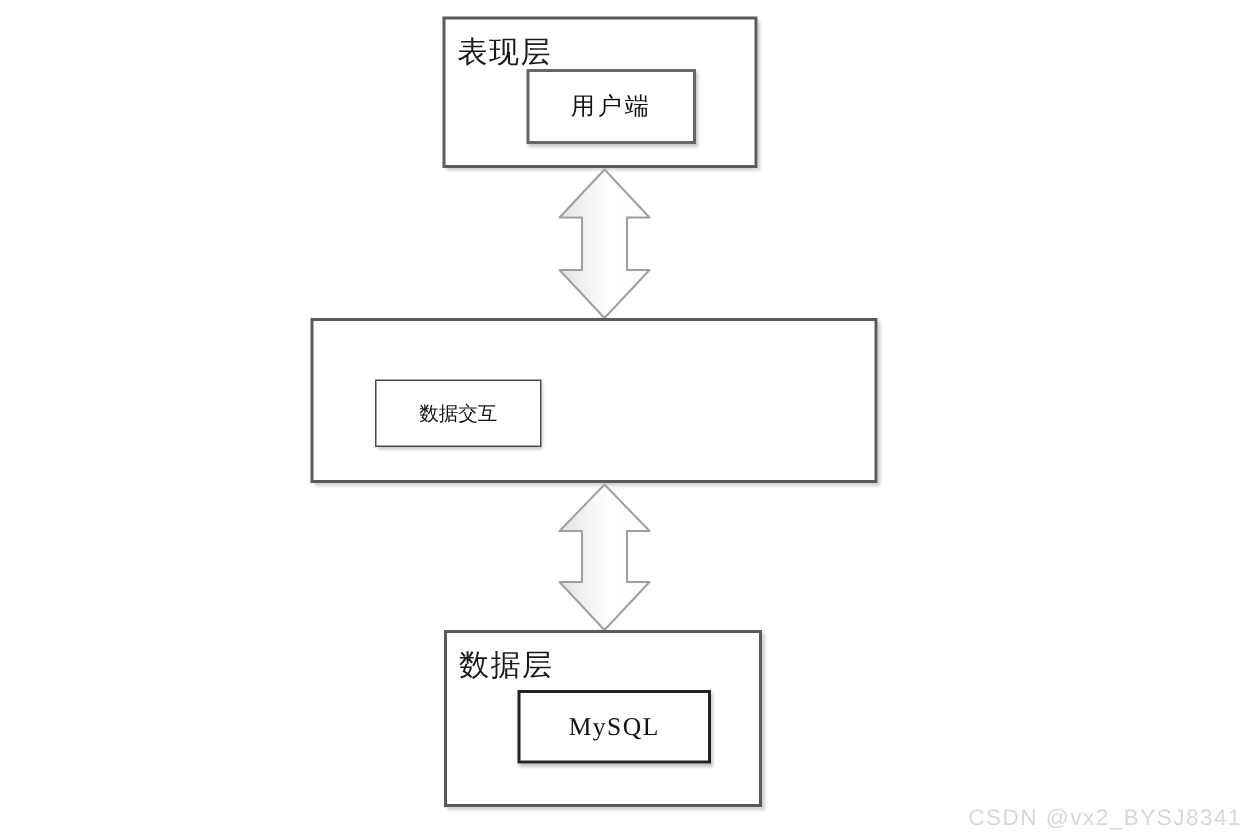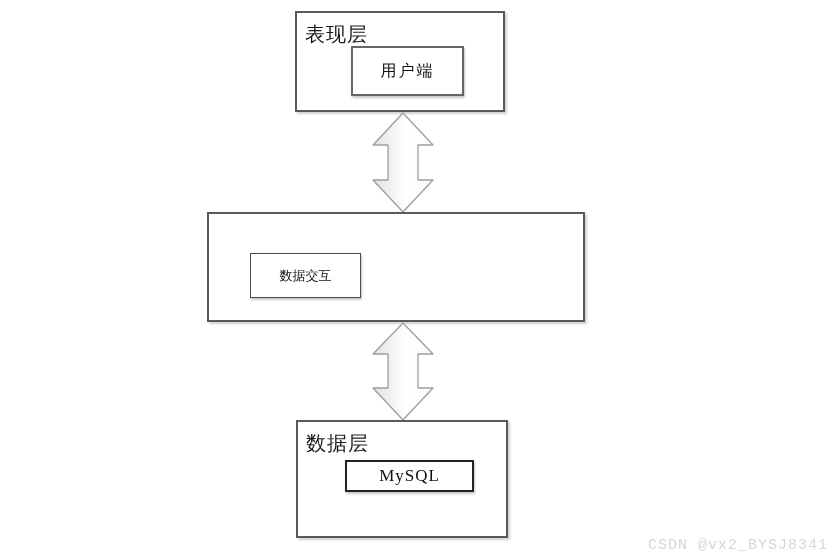--- a/index.html
+++ b/index.html
@@ -34,21 +34,21 @@
     display:flex;align-items:center;justify-content:center;
     color:#111111;
   }
   .node-box.small{border:1.5px solid #4a4a4a;font-size:13px;}
   .node-box.big{font-size:16px;letter-spacing:2px;}
   .node-box.dark{border:2px solid #222222;font-size:17px;letter-spacing:1px;}
   .arrow{position:absolute;}
   .watermark{
     position:absolute;
     right:8px;bottom:4px;
-    font-family:Liberation Mono, monospace;
+    font-family:Liberation Sans, sans-serif;
     font-size:15px;
     color:#d7d7d7;
     letter-spacing:1px;
     white-space:nowrap;
   }
 </style>
 </head>
 <body>
 
 <div class="canvas">
@@ -87,20 +87,20 @@
           <stop offset="0.55" stop-color="#ffffff"></stop>
           <stop offset="1" stop-color="#fbfbfb"></stop>
         </linearGradient>
       </defs>
       <polygon points="31,1 1,32 16,32 16,66 1,66 31,98 61,66 46,66 46,32 61,32" fill="url(#ag2)" stroke="#9e9e9e" stroke-width="1.3" stroke-linejoin="round"></polygon>
     </svg>
   </div>
 
   <div class="layer-box" style="left:296px;top:420px;width:212px;height:118px;padding-left:14px;">
     <span class="layer-title">数据层</span>
-    <div class="node-box dark" style="left:47px;top:38px;width:129px;height:32px;">
+    <div class="node-box dark" style="left:47px;top:38px;width:129px;height:49px;">
       <span>MySQL</span>
     </div>
   </div>
 
   <div class="watermark">CSDN @vx2_BYSJ8341</div>
 
 </div>
 
 </body></html>

